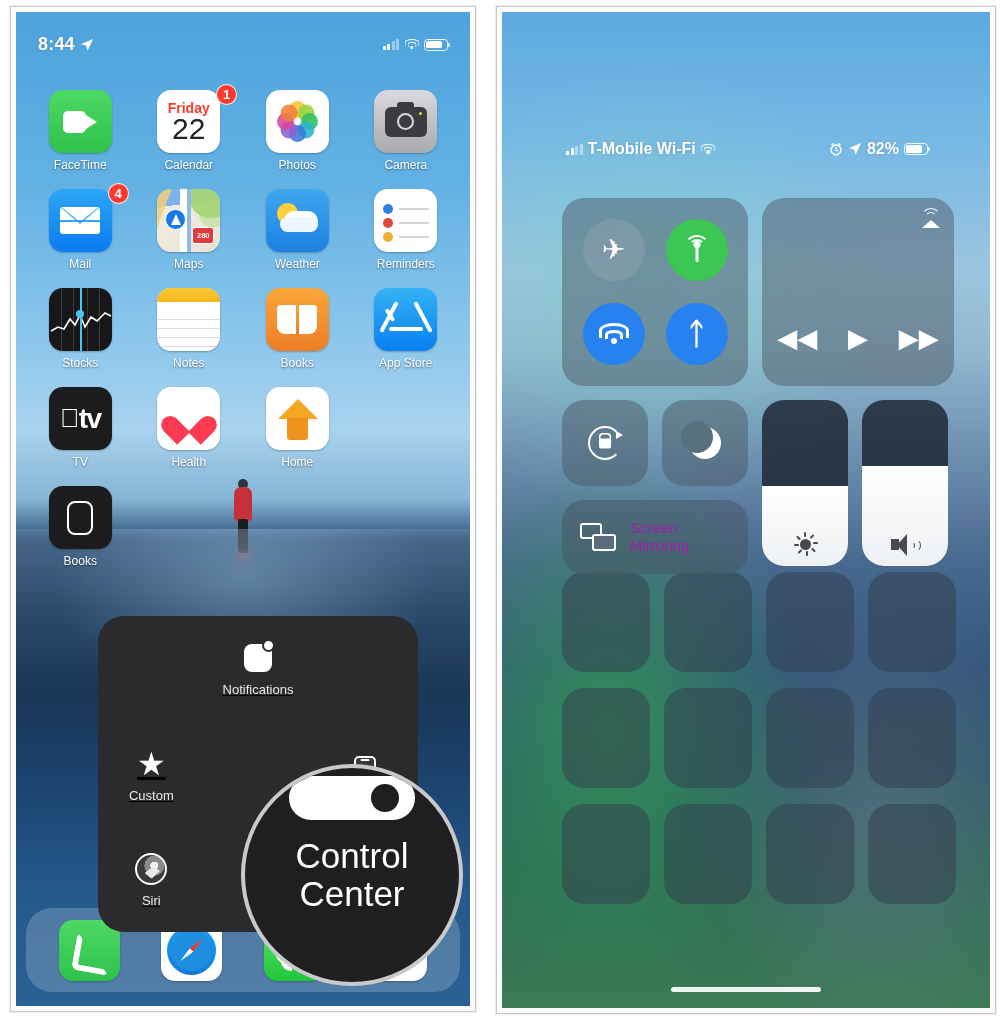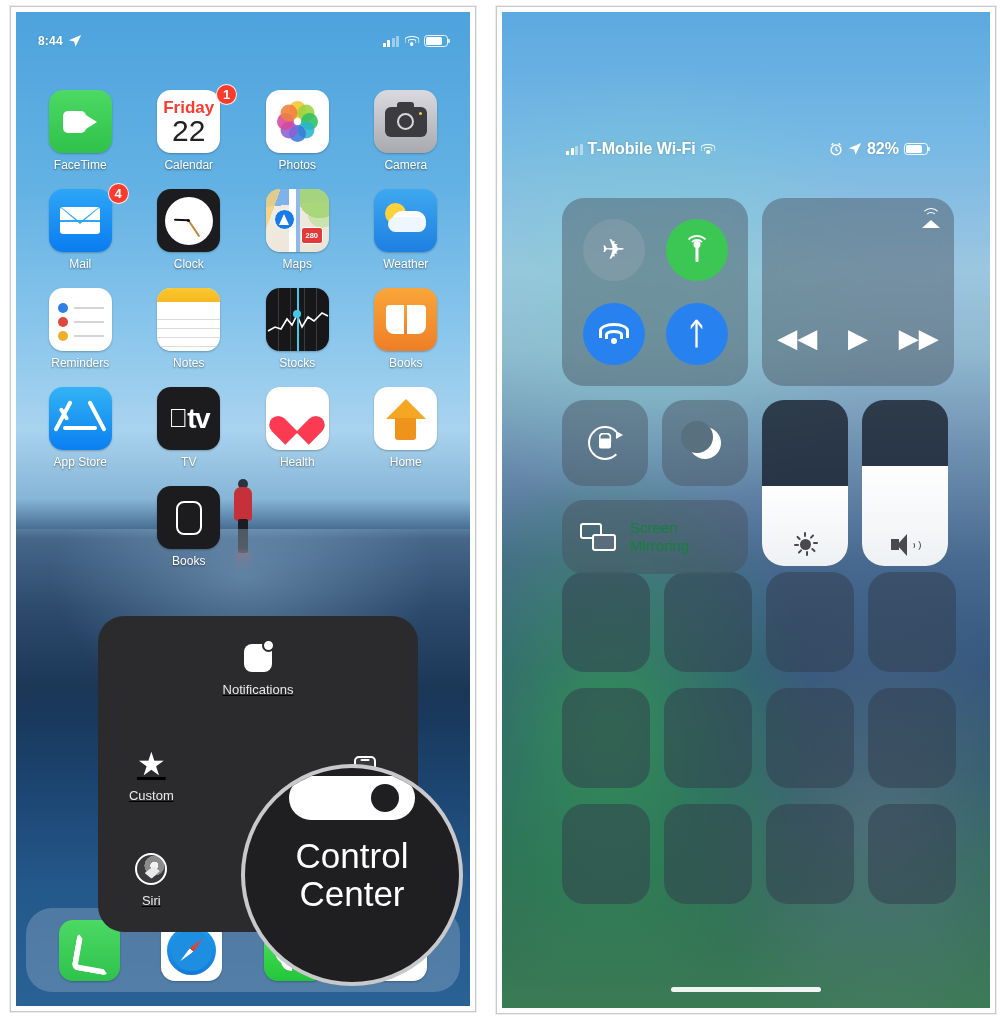--- a/index.html
+++ b/index.html
@@ -88,21 +88,21 @@
   .wifi span { position:absolute; left:50%; transform:translateX(-50%); border:1.6px solid #fff; border-bottom:none; border-radius:50% 50% 0 0; }
   .wifi .a{ width:15px; height:7px; top:0 }
   .wifi .b{ width:9px;  height:4.5px; top:3px }
   .wifi .c{ width:3.6px; height:3.6px; top:6.6px; border:none; background:#fff; border-radius:50%; }
   .batt { width:24px; height:12px; border:1.4px solid rgba(255,255,255,.9); border-radius:3.5px; position:relative; padding:1.4px; }
   .batt::after { content:""; position:absolute; right:-3.4px; top:3.4px; width:2px; height:4px; background:rgba(255,255,255,.75); border-radius:0 1px 1px 0; }
   .batt b { display:block; height:100%; background:#fff; border-radius:1.6px; }
 
   
   #status-left { top: 22px; padding: 0 22px; }
-  #status-left .time { font-size: 12px; letter-spacing:.2px; }
+  #status-left .time { font-size: 18px; letter-spacing:.2px; }
   
   #status-right { top: 128px; padding: 0 62px 0 64px; font-size: 16px; }
 
   
   .grid {
     position: absolute; left: 10px; right: 10px; top: 78px;
     display: grid; grid-template-columns: repeat(4, 1fr);
     row-gap: 17px;
   }
   .app { display:flex; flex-direction:column; align-items:center; position:relative; }
@@ -123,21 +123,21 @@
     border:1.5px solid rgba(255,255,255,.9); z-index:3; padding:0 4px;
   }
 
   
   .ic-facetime { background: linear-gradient(180deg,#4cd964,#30c24a); }
   .ic-facetime .cam { width:34px;height:22px;position:relative; }
   .ic-facetime .cam .body{position:absolute;left:0;top:0;width:23px;height:22px;background:#fff;border-radius:5px;}
   .ic-facetime .cam .lens{position:absolute;right:0;top:4px;width:0;height:0;border-top:7px solid transparent;border-bottom:7px solid transparent;border-left:11px solid #fff;}
 
   .ic-calendar { background:#fff; flex-direction:column; }
-  .ic-calendar .d { color:#fc3b2f; font-size:17px; font-weight:600; }
+  .ic-calendar .d { color:#fc3b2f; font-size:14px; font-weight:600; }
   .ic-calendar .n { color:#222; font-size:30px; font-weight:300; line-height:.95; margin-top:-1px;}
 
   .ic-photos { background:#fff; }
   .ic-photos .flower { position:relative; width:46px;height:46px; }
   .ic-photos .flower i {
     position:absolute; left:50%; top:50%; width:17px; height:17px; border-radius:50%;
     margin:-8.5px 0 0 -8.5px; opacity:.88;
   }
   .ic-photos .flower i:nth-child(1){transform:translate(0,-12px);background:#f6c531}
   .ic-photos .flower i:nth-child(2){transform:translate(8.5px,-8.5px) ;background:#9bd23f}
@@ -352,21 +352,21 @@
   .g-rotlock .lk{position:absolute;left:50%;top:50%;transform:translate(-50%,-45%);width:12px;height:10px;background:#fff;border-radius:2px;}
   .g-rotlock .lk::before{content:"";position:absolute;left:50%;top:-6px;transform:translateX(-50%);width:9px;height:8px;border:2px solid #fff;border-bottom:none;border-radius:5px 5px 0 0;}
   .g-rotlock .ah{position:absolute;right:-3px;top:3px;width:0;height:0;border-top:4px solid transparent;border-bottom:4px solid transparent;border-left:7px solid #fff;}
   .g-moon { width:32px;height:32px;border-radius:50%;background:#fff;position:relative;}
   .g-moon::after{content:"";position:absolute;left:-8px;top:-6px;width:32px;height:32px;border-radius:50%;background:#59707f;}
 
   #cc-mirror { width:186px; height:74px; display:flex; align-items:center; gap:14px; padding-left:18px; }
   .g-mirror { width:36px; height:28px; position:relative; }
   .g-mirror .b1{position:absolute;left:0;top:0;width:22px;height:16px;border:2px solid #fff;border-radius:3px;}
   .g-mirror .b2{position:absolute;right:0;bottom:0;width:24px;height:17px;border:2px solid #fff;border-radius:3px;background:#5b6d7c;}
-  #cc-mirror .txt { color:#15803d; font-size:15px; line-height:1.18; }
+  #cc-mirror .txt { color:#a21caf; font-size:15px; line-height:1.18; }
 
   .slider { width:86px; height:166px; border-radius:22px; overflow:hidden; background: rgba(25,32,45,.80); position:relative; }
   .slider .fill { position:absolute; left:0; right:0; bottom:0; background: linear-gradient(180deg,#fefefe,#eef1f4); }
   .slider .gl { position:absolute; left:0; right:0; bottom:10px; display:flex; justify-content:center; color:#4a4a4e; }
   .g-sun { width:24px;height:24px;position:relative; }
   .g-sun .core{position:absolute;left:50%;top:50%;width:11px;height:11px;margin:-5.5px 0 0 -5.5px;border-radius:50%;background:#4a4a4e;}
   .g-sun i{position:absolute;left:50%;top:50%;width:2px;height:5px;background:#4a4a4e;border-radius:1px;transform-origin:50% 0;}
   .g-vol { width:28px; height:22px; position:relative; }
   .g-vol .spk{position:absolute;left:0;top:5px;width:8px;height:11px;background:#4a4a4e;}
   .g-vol .cone{position:absolute;left:6px;top:0;width:0;height:0;border-top:11px solid transparent;border-bottom:11px solid transparent;border-right:10px solid #4a4a4e;}
@@ -474,30 +474,20 @@
           <div class="icon ic-mail">
               <div class="env">
                 <div class="v"></div>
                 <div class="v2"></div>
               </div>
             </div>
           <div class="badge">4</div>
           <div class="label">Mail</div>
         </div>
 
-        <div class="app">
-          <div class="icon ic-clock">
-              <div class="face">
-                <div class="hh"></div>
-                <div class="mh"></div>
-                <div class="pin"></div>
-              </div>
-            </div>
-          <div class="label">Clock</div>
-        </div>
 
         <div class="app">
           <div class="icon ic-maps">
             <div class="g1"></div>
               <div class="road"></div>
               <div class="road2"></div>
             <div class="pin"></div>
             <div class="shield">280</div>
           </div>
           <div class="label">Maps</div>
@@ -521,47 +511,47 @@
               <div class="row">
                 <u></u>
                 <s></s>
               </div>
               <div class="row">
                 <u></u>
                 <s></s>
               </div>
           </div>
           <div class="label">Reminders</div>
-        </div>
-
-        <div class="app">
-          <div class="icon ic-notes">
-            <div class="top"></div>
-              <div class="ln"></div>
-              <div class="ln"></div>
-              <div class="ln"></div>
-              <div class="ln"></div>
-              <div class="ln"></div>
-          </div>
-          <div class="label">Notes</div>
         </div>
 
         <div class="app">
           <div class="icon ic-stocks">
             <div class="v" style="left:12px"></div>
               <div class="v" style="left:24px"></div>
             <div class="v" style="left:38px"></div>
               <div class="v" style="left:50px"></div>
             <svg class="line" viewBox="0 0 63 28" preserveAspectRatio="none">
                 <polyline points="2,24 9,20 15,22 21,12 26,18 31,8 36,20 42,10 48,14 56,6 62,9" fill="none" stroke="#fff" stroke-width="1.6"></polyline>
               </svg>
             <div class="cursor"></div>
               <div class="dot"></div>
           </div>
           <div class="label">Stocks</div>
+        </div>
+
+        <div class="app">
+          <div class="icon ic-notes">
+            <div class="top"></div>
+              <div class="ln"></div>
+              <div class="ln"></div>
+              <div class="ln"></div>
+              <div class="ln"></div>
+              <div class="ln"></div>
+          </div>
+          <div class="label">Notes</div>
         </div>
 
 
         <div class="app">
           <div class="icon ic-books">
               <div class="bk">
                 <i></i>
                 <i></i>
               </div>
             </div>

